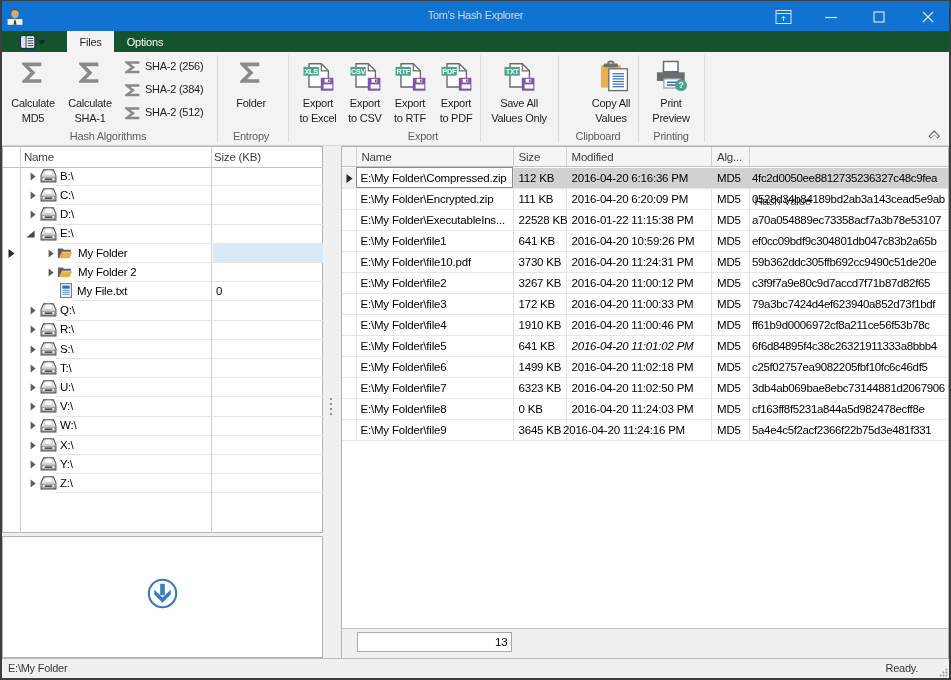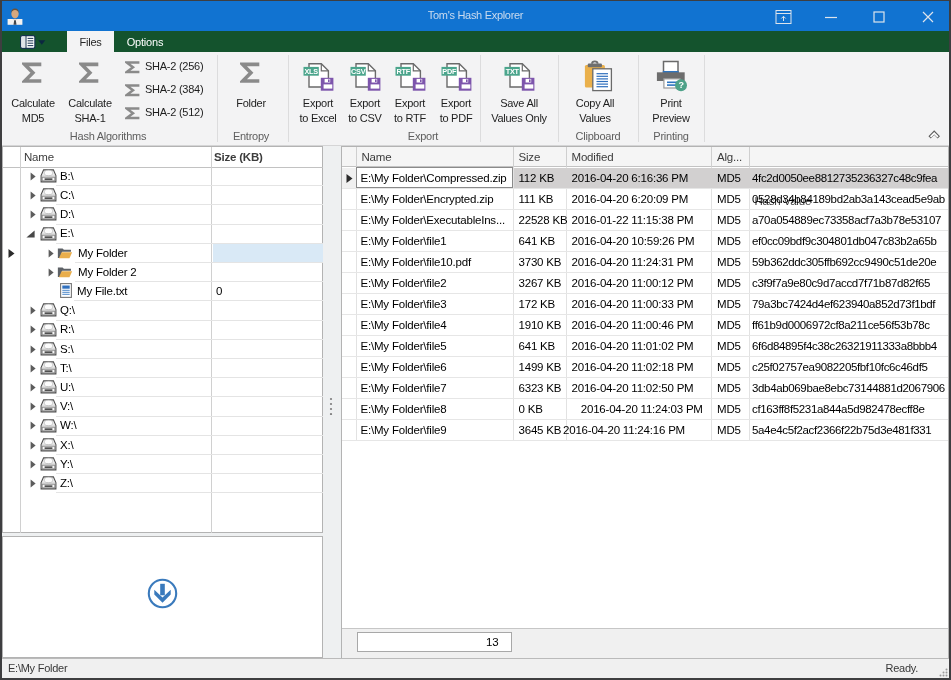--- a/index.html
+++ b/index.html
@@ -158,21 +158,21 @@
 <path d="M20.3 4.7 V11.8 H27.4" fill="none" stroke="#6a6a6a" stroke-width="1.2"></path>
 <rect x="2.5" y="7.9" width="15.3" height="8.8" fill="#4ba58c"></rect>
 <text x="10.2" y="14.6" font-size="7.3" font-weight="bold" fill="#fff" text-anchor="middle" font-family="Liberation Sans">TXT</text>
 <rect x="19.8" y="18.8" width="12.6" height="12.9" fill="#7d55ac"></rect>
 <rect x="23.6" y="19.9" width="5.6" height="3.6" fill="#fff"></rect>
 <rect x="27" y="20.4" width="1.6" height="2.6" fill="#7d55ac"></rect>
 <rect x="22.6" y="25.4" width="8.7" height="4.2" fill="#fff"></rect>
 </svg>
 <div class="abs" style="left:0;top:42px;width:100%;text-align:center;line-height:15px;">Save All<br>Values Only</div>
     </div>
-<div class="rbtn" style="left:560px;width:70px;">
+<div class="rbtn" style="left:576px;width:70px;">
       <svg class="abs" style="left:22px;top:4px;" width="31" height="34" viewBox="0 0 31 34">
 <rect x="2.9" y="7" width="20" height="22.4" rx="1.5" fill="#eab04b"></rect>
 <path d="M10 5.8 Q10 3.4 12.8 3.4 Q15.6 3.4 15.6 5.8" fill="none" stroke="#6f6f6f" stroke-width="1.8"></path>
 <rect x="5.7" y="5.6" width="14.3" height="3.7" rx="1.2" fill="#6f6f6f"></rect>
 <rect x="10.8" y="10.8" width="18.6" height="21.8" fill="#fff" stroke="#6a6a6a" stroke-width="1.3"></rect>
 <g stroke="#2f6fbd" stroke-width="1.2">
 <line x1="14.5" y1="15.7" x2="26" y2="15.7"></line>
           <line x1="14.5" y1="18.3" x2="26" y2="18.3"></line>
 <line x1="14.5" y1="20.9" x2="26" y2="20.9"></line>
           <line x1="14.5" y1="23.5" x2="26" y2="23.5"></line>
@@ -216,21 +216,21 @@
   <svg class="abs" style="left:6px;top:251px;" width="4" height="18" viewBox="0 0 4 18">
     <circle cx="2" cy="2" r="1.1" fill="#7e7e7e"></circle>
       <circle cx="2" cy="7" r="1.1" fill="#7e7e7e"></circle>
     <circle cx="2" cy="12" r="1.1" fill="#7e7e7e"></circle>
       <circle cx="2" cy="17" r="1.1" fill="#7e7e7e"></circle>
   </svg>
 </div>
 <div id="leftpanel">
 <div class="abs" style="left:21px;top:0;width:299px;height:20px;line-height:20px;color:#3c3c3c;">
       <span style="position:absolute;left:0px;">Name</span>
-      <span style="position:absolute;left:190px;font-weight:bold;">Size (KB)</span>
+      <span style="position:absolute;left:190px;">Size (KB)</span>
     </div>
 <div class="abs" style="left:0;top:19.5px;width:320px;height:1px;background:#c2c2c2;"></div>
 <div class="abs" style="left:17px;top:0;width:1px;height:386px;background:#d0d0d0;"></div>
 <div class="abs" style="left:208px;top:0;width:1px;height:386px;background:#d0d0d0;"></div>
 <svg class="abs" style="left:27px;top:24.799999999999997px;" width="6" height="9" viewBox="0 0 6 9">
       <path d="M0.6 0.4 L5.6 4.5 L0.6 8.6 Z" fill="#5c5c5c"></path>
     </svg>
     <svg class="abs" style="left:37px;top:21.9px;" width="17" height="14" viewBox="0 0 17 14">
 <path d="M3.6 0.9 H13.4 L15.9 6.5 V12.9 H1.1 V6.5 Z" fill="#ededed" stroke="#4d4d4d" stroke-width="1.1"></path>
 <ellipse cx="8.5" cy="4" rx="4.3" ry="2.7" fill="#fcfcfc" stroke="#c2c2c2" stroke-width="0.8"></ellipse>
@@ -504,51 +504,51 @@
 <div class="abs" style="left:410.0px;top:146.5px;width:196.0px;height:21px;line-height:21px;white-space:nowrap;overflow:hidden;letter-spacing:-0.35px;">79a3bc7424d4ef623940a852d73f1bdf</div>
 <div class="abs" style="left:0;top:167.0px;width:606px;height:1px;background:#e6e6e6;"></div>
 <div class="abs" style="left:18.5px;top:167.5px;width:153.0px;height:21px;line-height:21px;white-space:nowrap;overflow:hidden;letter-spacing:-0.2px;">E:\My Folder\file4</div>
 <div class="abs" style="left:176.5px;top:167.5px;width:48.0px;height:21px;line-height:21px;white-space:nowrap;overflow:hidden;letter-spacing:-0.2px;">1910 KB</div>
 <div class="abs" style="left:229.5px;top:167.5px;width:140.5px;height:21px;line-height:21px;white-space:nowrap;overflow:hidden;letter-spacing:-0.2px;">2016-04-20 11:00:46 PM</div>
 <div class="abs" style="left:375px;top:167.5px;width:32.5px;height:21px;line-height:21px;white-space:nowrap;overflow:hidden;letter-spacing:-0.2px;">MD5</div>
 <div class="abs" style="left:410.0px;top:167.5px;width:196.0px;height:32px;line-height:21px;white-space:nowrap;overflow:hidden;letter-spacing:-0.35px;">ff61b9d0006972cf8a211ce56f53b78c</div>
 <div class="abs" style="left:0;top:188.0px;width:606px;height:1px;background:#e6e6e6;"></div>
 <div class="abs" style="left:18.5px;top:188.5px;width:153.0px;height:21px;line-height:21px;white-space:nowrap;overflow:hidden;letter-spacing:-0.2px;">E:\My Folder\file5</div>
 <div class="abs" style="left:176.5px;top:188.5px;width:48.0px;height:21px;line-height:21px;white-space:nowrap;overflow:hidden;letter-spacing:-0.2px;">641 KB</div>
-<div class="abs" style="left:229.5px;top:188.5px;width:140.5px;height:21px;line-height:21px;white-space:nowrap;overflow:hidden;letter-spacing:-0.2px;">2016-04-20 11:01:02 PM</div>
+<div class="abs" style="left:229.5px;top:188.5px;width:140.5px;height:21px;line-height:21px;white-space:nowrap;overflow:hidden;letter-spacing:-0.2px;font-style:italic;">2016-04-20 11:01:02 PM</div>
 <div class="abs" style="left:375px;top:188.5px;width:32.5px;height:21px;line-height:21px;white-space:nowrap;overflow:hidden;letter-spacing:-0.2px;">MD5</div>
 <div class="abs" style="left:410.0px;top:188.5px;width:196.0px;height:21px;line-height:21px;white-space:nowrap;overflow:hidden;letter-spacing:-0.35px;">6f6d84895f4c38c26321911333a8bbb4</div>
 <div class="abs" style="left:0;top:209.0px;width:606px;height:1px;background:#e6e6e6;"></div>
 <div class="abs" style="left:18.5px;top:209.5px;width:153.0px;height:21px;line-height:21px;white-space:nowrap;overflow:hidden;letter-spacing:-0.2px;">E:\My Folder\file6</div>
 <div class="abs" style="left:176.5px;top:209.5px;width:48.0px;height:21px;line-height:21px;white-space:nowrap;overflow:hidden;letter-spacing:-0.2px;">1499 KB</div>
 <div class="abs" style="left:229.5px;top:209.5px;width:140.5px;height:21px;line-height:21px;white-space:nowrap;overflow:hidden;letter-spacing:-0.2px;">2016-04-20 11:02:18 PM</div>
 <div class="abs" style="left:375px;top:209.5px;width:32.5px;height:21px;line-height:21px;white-space:nowrap;overflow:hidden;letter-spacing:-0.2px;">MD5</div>
 <div class="abs" style="left:410.0px;top:209.5px;width:196.0px;height:21px;line-height:21px;white-space:nowrap;overflow:hidden;letter-spacing:-0.35px;">c25f02757ea9082205fbf10fc6c46df5</div>
 <div class="abs" style="left:0;top:230.0px;width:606px;height:1px;background:#e6e6e6;"></div>
 <div class="abs" style="left:18.5px;top:230.5px;width:153.0px;height:21px;line-height:21px;white-space:nowrap;overflow:hidden;letter-spacing:-0.2px;">E:\My Folder\file7</div>
 <div class="abs" style="left:176.5px;top:230.5px;width:48.0px;height:21px;line-height:21px;white-space:nowrap;overflow:hidden;letter-spacing:-0.2px;">6323 KB</div>
 <div class="abs" style="left:229.5px;top:230.5px;width:140.5px;height:21px;line-height:21px;white-space:nowrap;overflow:hidden;letter-spacing:-0.2px;">2016-04-20 11:02:50 PM</div>
 <div class="abs" style="left:375px;top:230.5px;width:32.5px;height:21px;line-height:21px;white-space:nowrap;overflow:hidden;letter-spacing:-0.2px;">MD5</div>
 <div class="abs" style="left:410.0px;top:230.5px;width:196.0px;height:21px;line-height:21px;white-space:nowrap;overflow:hidden;letter-spacing:-0.35px;">3db4ab069bae8ebc73144881d2067906</div>
 <div class="abs" style="left:0;top:251.0px;width:606px;height:1px;background:#e6e6e6;"></div>
 <div class="abs" style="left:18.5px;top:251.5px;width:153.0px;height:21px;line-height:21px;white-space:nowrap;overflow:hidden;letter-spacing:-0.2px;">E:\My Folder\file8</div>
 <div class="abs" style="left:176.5px;top:251.5px;width:48.0px;height:21px;line-height:21px;white-space:nowrap;overflow:hidden;letter-spacing:-0.2px;">0 KB</div>
-<div class="abs" style="left:229.5px;top:251.5px;width:140.5px;height:21px;line-height:21px;white-space:nowrap;overflow:hidden;letter-spacing:-0.2px;text-align:center;">2016-04-20 11:24:03 PM</div>
+<div class="abs" style="left:229.5px;top:251.5px;width:140.5px;height:21px;line-height:21px;white-space:nowrap;overflow:hidden;letter-spacing:-0.2px;">2016-04-20 11:24:03 PM</div>
 <div class="abs" style="left:375px;top:251.5px;width:32.5px;height:21px;line-height:21px;white-space:nowrap;overflow:hidden;letter-spacing:-0.2px;">MD5</div>
 <div class="abs" style="left:410.0px;top:251.5px;width:196.0px;height:21px;line-height:21px;white-space:nowrap;overflow:hidden;letter-spacing:-0.35px;">cf163ff8f5231a844a5d982478ecff8e</div>
 <div class="abs" style="left:0;top:272.0px;width:606px;height:1px;background:#e6e6e6;"></div>
 <div class="abs" style="left:18.5px;top:272.5px;width:153.0px;height:21px;line-height:21px;white-space:nowrap;overflow:hidden;letter-spacing:-0.2px;">E:\My Folder\file9</div>
 <div class="abs" style="left:176.5px;top:272.5px;width:48.0px;height:21px;line-height:21px;white-space:nowrap;overflow:hidden;letter-spacing:-0.2px;">3645 KB</div>
 <div class="abs" style="left:221px;top:272.5px;width:140.5px;height:21px;line-height:21px;white-space:nowrap;overflow:hidden;letter-spacing:-0.2px;">2016-04-20 11:24:16 PM</div>
 <div class="abs" style="left:375px;top:272.5px;width:32.5px;height:21px;line-height:21px;white-space:nowrap;overflow:hidden;letter-spacing:-0.2px;">MD5</div>
 <div class="abs" style="left:410.0px;top:272.5px;width:196.0px;height:21px;line-height:21px;white-space:nowrap;overflow:hidden;letter-spacing:-0.35px;">5a4e4c5f2acf2366f22b75d3e481f331</div>
 <div class="abs" style="left:0;top:293.0px;width:606px;height:1px;background:#e6e6e6;"></div>
 <div class="abs" style="left:0;top:481px;width:606px;height:30px;background:#f0f0f0;border-top:1px solid #c6c6c6;"></div>
 <div class="abs" style="left:14.5px;top:484.5px;width:155px;height:20px;background:#fff;border:1px solid #a8a8a8;line-height:19px;">
-      <span style="position:absolute;right:12px;margin-left:30px;">13</span>
+      <span style="position:absolute;right:3px;margin-left:30px;">13</span>
     </div>
 </div>
 <div id="statusbar">
     <span style="position:absolute;left:8px;">E:\My Folder</span>
     <span style="position:absolute;right:33px;">Ready.</span>
   <svg class="abs" style="right:3px;top:9px;" width="9" height="9" viewBox="0 0 9 9">
     <circle cx="7.5" cy="1.5" r="1" fill="#9a9a9a"></circle>
       <circle cx="7.5" cy="4.5" r="1" fill="#9a9a9a"></circle>
       <circle cx="7.5" cy="7.5" r="1" fill="#9a9a9a"></circle>
     <circle cx="4.5" cy="4.5" r="1" fill="#9a9a9a"></circle>

